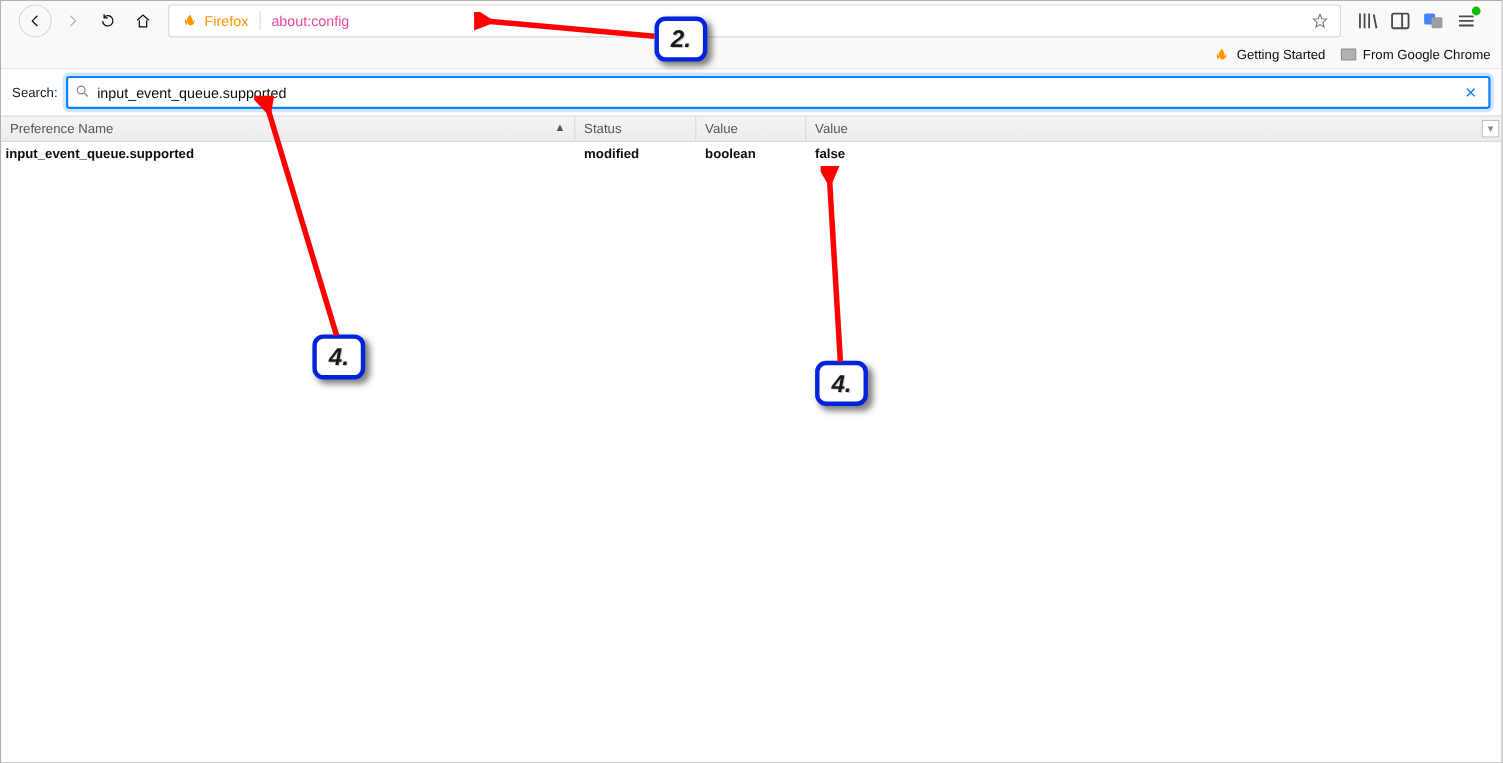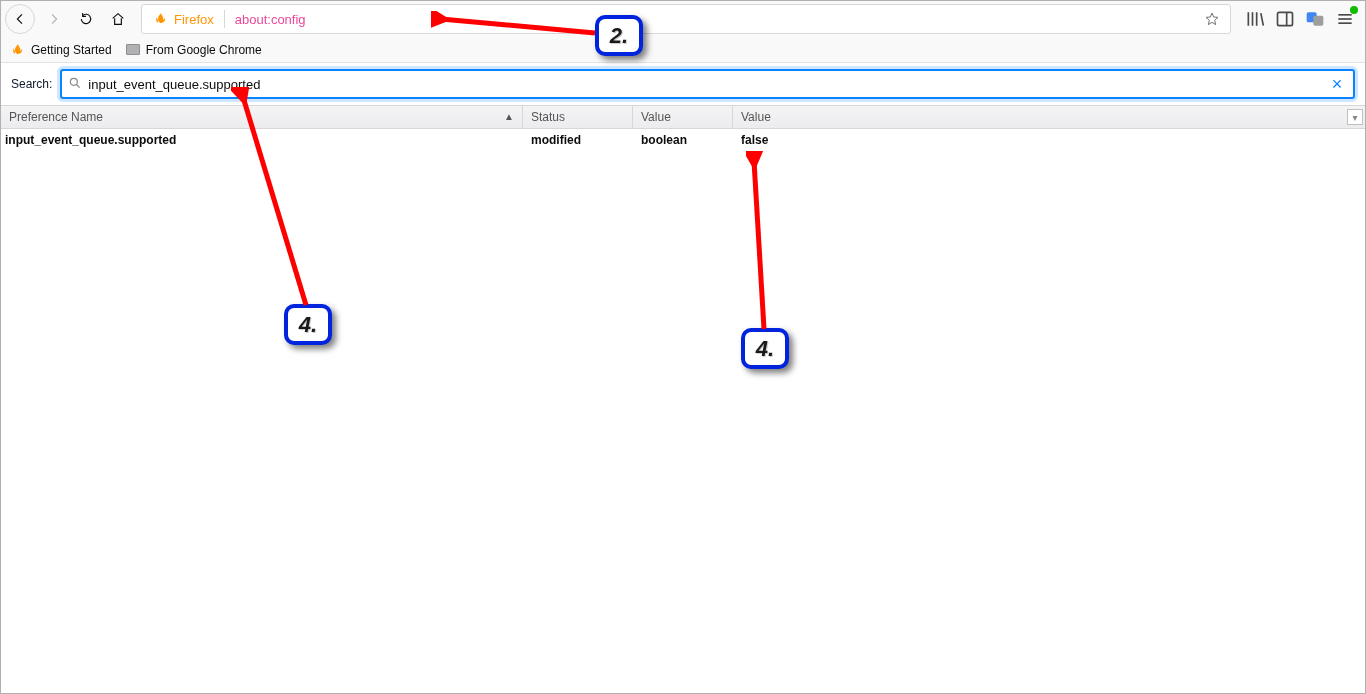--- a/index.html
+++ b/index.html
@@ -1,40 +1,40 @@
 <!DOCTYPE html>
 <html><head>
 <meta charset="utf-8">
 <style>
   * { box-sizing: border-box; margin: 0; padding: 0; }
   html, body { width: 1366px; height: 694px; font-family: "Segoe UI", Arial, sans-serif; font-size: 12px; background: #fff; overflow: hidden; }
   body { border: 1px solid #b0b0b0; position: relative; }
 
   
-  .toolbar { height: 36px; background: #f9f9fa; display: flex; align-items: center; padding: 0 4px; gap: 2px; position: relative; }
+  .toolbar { height: 36px; background: #f9f9fa; display: flex; align-items: center; padding: 0 16px; gap: 2px; position: relative; }
   .nav-btn { width: 30px; height: 30px; display: flex; align-items: center; justify-content: center; color: #0c0c0d; border-radius: 4px; }
   .nav-btn.disabled { color: #b1b1b3; }
   .nav-btn svg { width: 16px; height: 16px; stroke: currentColor; stroke-width: 1.7; fill: none; }
   .back-circle { border: 1px solid #d7d7db; border-radius: 50%; width: 30px; height: 30px; margin-right: 2px; }
 
   .url-wrap { flex: 1; margin: 0 6px; display: flex; align-items: center; background: #fff; border: 1px solid #d7d7db; border-radius: 3px; height: 30px; padding: 0 4px; }
   .url-chip { display: flex; align-items: center; gap: 6px; padding: 0 8px; height: 22px; color: #ff9500; font-size: 13px; }
   .url-chip .flame { width: 14px; height: 14px; }
   .url-sep { width: 1px; height: 18px; background: #d7d7db; margin: 0 2px; }
   .url-text { flex: 1; padding: 0 8px; color: #ec4899; font-size: 13px; }
   .url-star { width: 28px; display: flex; align-items: center; justify-content: center; color: #737373; }
   .url-star svg { width: 16px; height: 16px; fill: none; stroke: currentColor; stroke-width: 1.5; }
 
   .right-icons { display: flex; align-items: center; gap: 10px; padding: 0 6px; }
   .right-icons .ic { width: 20px; height: 20px; display: flex; align-items: center; justify-content: center; color: #4a4a4a; }
   .hamburger { position: relative; }
   .hamburger .dot { position: absolute; top: -3px; right: -3px; width: 8px; height: 8px; background: #12bc00; border-radius: 50%; }
 
   
-  .bookbar { height: 26px; background: #f9f9fa; border-bottom: 1px solid #e3e3e5; display: flex; align-items: center; padding: 0 10px; gap: 14px; font-size: 12px; }
+  .bookbar { height: 26px; background: #f9f9fa; border-bottom: 1px solid #e3e3e5; display: flex; align-items: center; padding: 0 10px; gap: 14px; font-size: 12px; justify-content: flex-end; }
   .bm { display: flex; align-items: center; gap: 6px; color: #0c0c0d; }
   .bm .folder { width: 14px; height: 11px; background: #b1b1b3; border: 1px solid #8e8e8e; border-radius: 1px; position: relative; }
   .bm .flame { width: 14px; height: 14px; }
 
   
   .cfg-search { display: flex; align-items: center; padding: 6px 10px; gap: 8px; background: #fff; }
   .cfg-search label { color: #0f172a; font-size: 12px; }
   .search-box { flex: 1; display: flex; align-items: center; border: 2px solid #0a84ff; border-radius: 3px; background: #fff; height: 30px; padding: 0 6px; box-shadow: 0 0 0 3px rgba(10,132,255,0.2); }
   .search-box .mag { color: #888; margin-right: 6px; }
   .search-box input { flex: 1; border: none; outline: none; font-size: 13px; color: #0c0c0d; height: 100%; background: transparent; }

